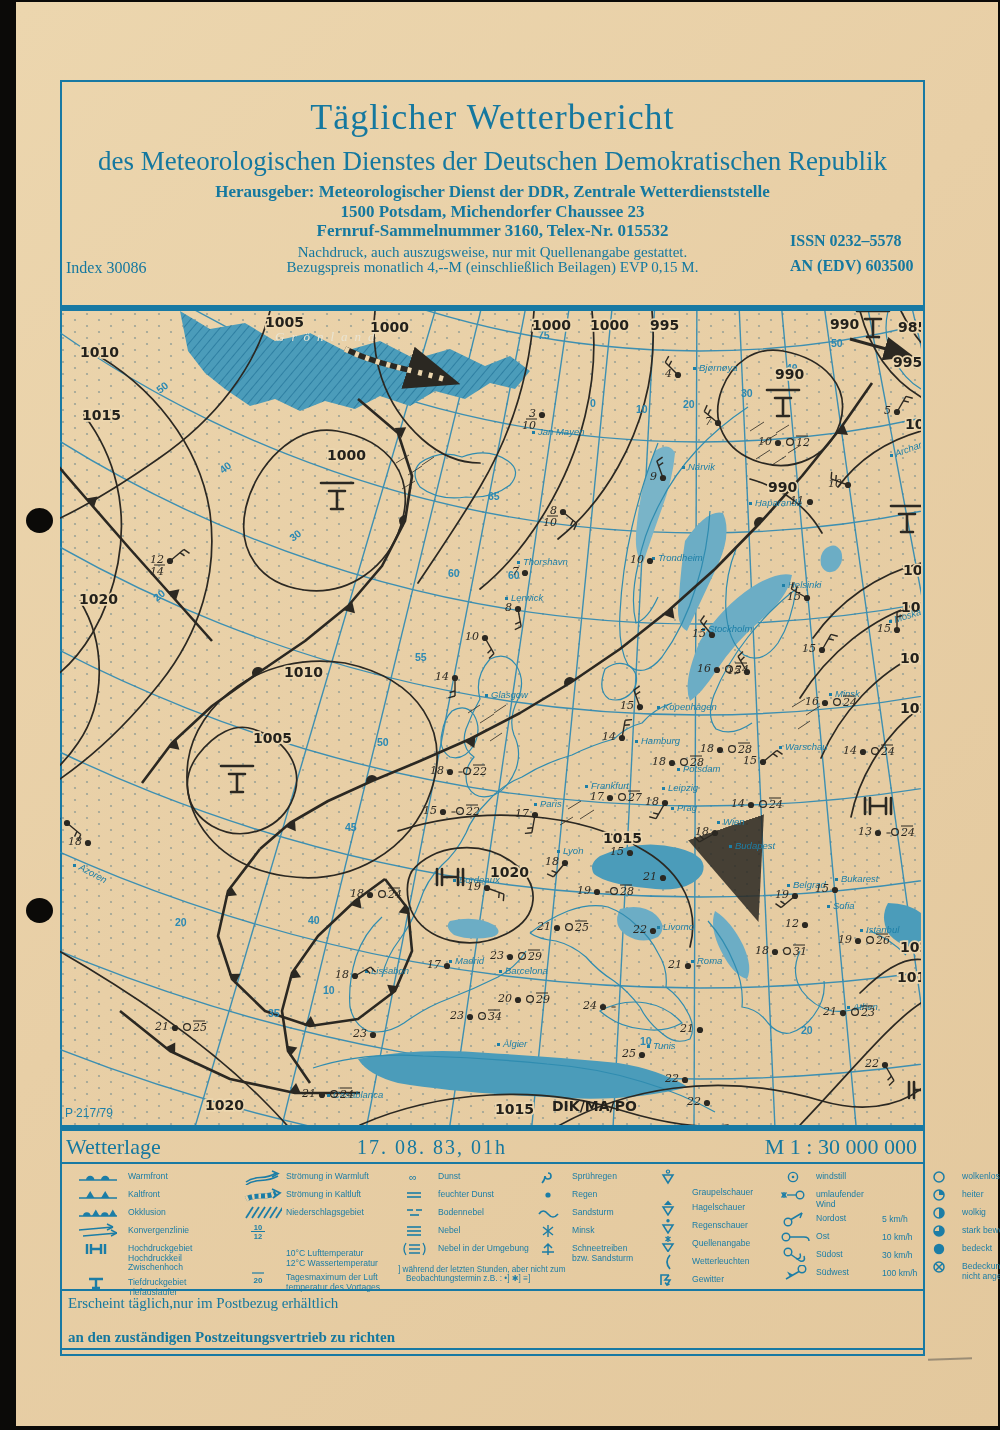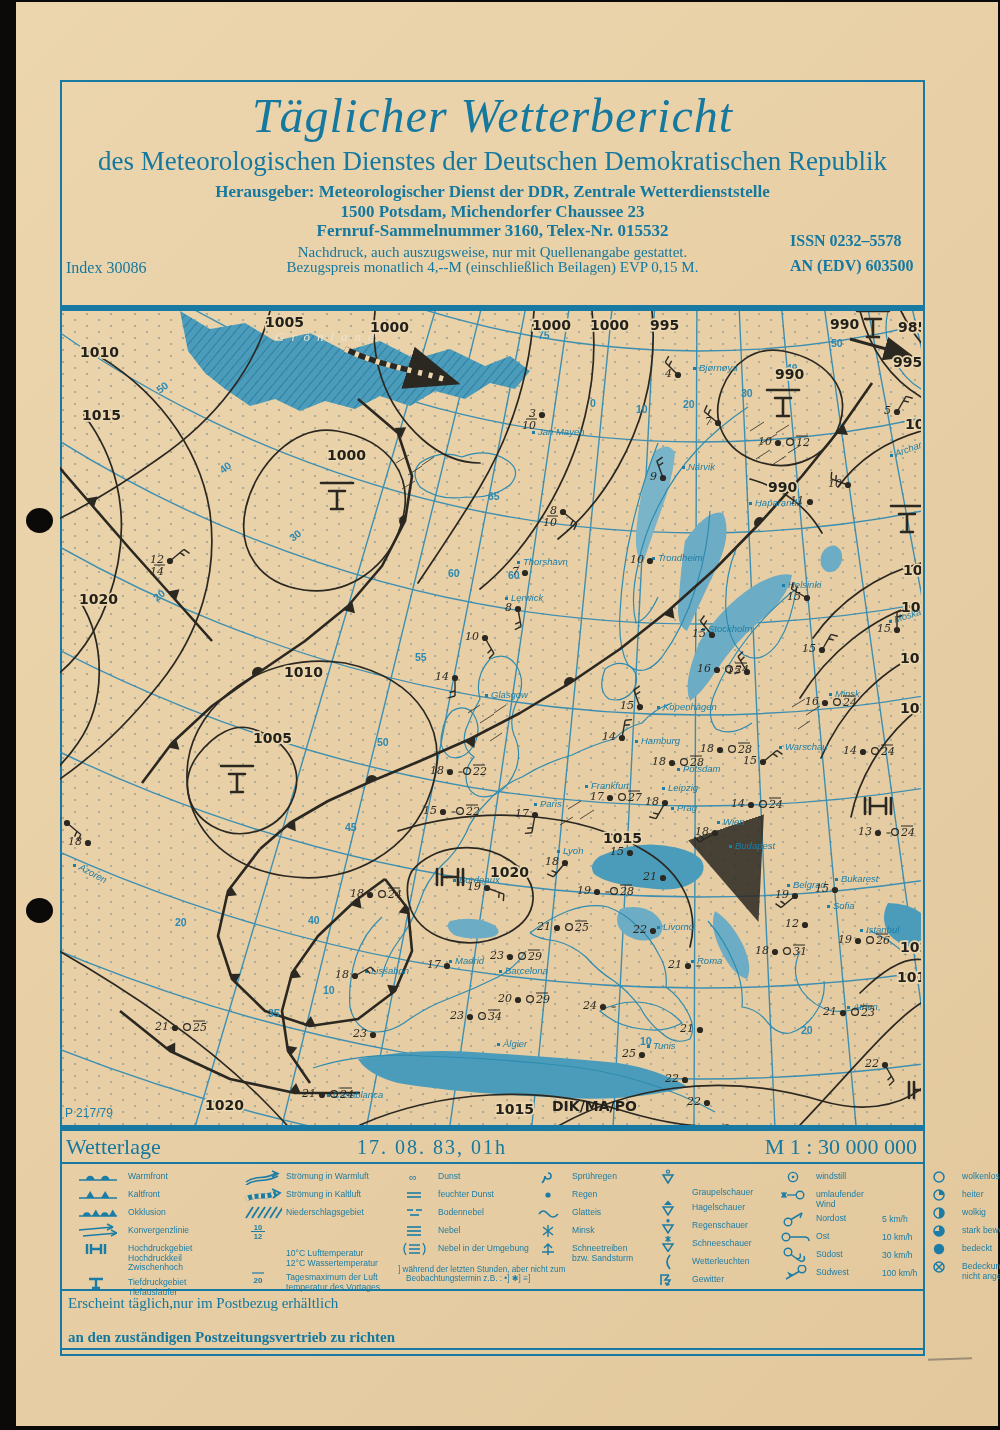--- a/index.html
+++ b/index.html
@@ -4,21 +4,21 @@
 <style>
   html,body{margin:0;padding:0;background:#0b0a08;}
   #page{position:relative;width:1000px;height:1430px;background:#0b0a08;overflow:hidden;
         font-family:"Liberation Serif",serif;}
   #paper{position:absolute;left:16px;top:2px;width:982px;height:1424px;
          background:linear-gradient(135deg,#ecd6ae 0%,#e8cfa6 45%,#e3c89d 100%);}
   .hole{position:absolute;width:27px;height:25px;border-radius:50%;background:#0b0a08;}
   #frame{position:absolute;left:60px;top:80px;width:865px;height:1276px;
          border:2.5px solid #1879a3;box-sizing:border-box;}
   .hdr-center{position:absolute;left:62px;width:861px;text-align:center;color:#15789f;}
-  #title{top:88px;font-size:48px;letter-spacing:1px;font-style:italic;}
+  #title{top:96px;font-size:36px;letter-spacing:1px;}
   #subtitle{top:146px;font-size:27px;}
   #pub1{top:182px;font-size:17px;font-weight:bold;}
   #pub2{top:202px;font-size:17px;font-weight:bold;}
   #pub3{top:221px;font-size:17px;font-weight:bold;}
   #note1{top:244px;font-size:15px;}
   #note2{top:259px;font-size:15px;text-align:center;}
   .hdr-side{position:absolute;font-size:16px;color:#15789f;}
   #issn{left:790px;top:232px;font-weight:bold;}
   #anedv{left:790px;top:257px;font-weight:bold;}
   #index{left:66px;top:259px;}
@@ -1139,21 +1139,21 @@
               </svg>
             </span>
             <span class="lg-tx" style="width: 82px;">Regen</span>
           </div>
           <div class="lg-row">
             <span class="lg-ic" style="width: 40px;">
               <svg width="38" height="16" viewBox="0 0 38 16">
                 <path d="M6,9 q4,-6 9,0 q5,6 10,0" stroke="#1b7da6" stroke-width="1.6" fill="none"></path>
               </svg>
             </span>
-            <span class="lg-tx" style="width: 82px;">Glatteis</span>
+            <span class="lg-tx" style="width: 82px;">Sandsturm</span>
           </div>
           <div class="lg-row">
             <span class="lg-ic" style="width: 40px;">
               <svg width="38" height="16" viewBox="0 0 38 16">
                 <g stroke="#1b7da6" stroke-width="1.4">
                   <line x1="15" y1="2" x2="15" y2="14" stroke="#1b7da6" stroke-width="1.4"></line>
                   <line x1="10" y1="4" x2="20" y2="12" stroke="#1b7da6" stroke-width="1.4"></line>
                   <line x1="20" y1="4" x2="10" y2="12" stroke="#1b7da6" stroke-width="1.4"></line>
                 </g>
               </svg>
@@ -1203,21 +1203,21 @@
             <span class="lg-ic" style="width: 40px;">
               <svg width="38" height="16" viewBox="0 0 38 16">
                 <path d="M10,8 L20,8 L15,15.5 Z" fill="none" stroke="#1b7da6" stroke-width="1.5"></path>
                 <g stroke="#1b7da6" stroke-width="1.1">
                   <line x1="15" y1="0" x2="15" y2="6" stroke="#1b7da6" stroke-width="1.4"></line>
                   <line x1="12.5" y1="1" x2="17.5" y2="5" stroke="#1b7da6" stroke-width="1.4"></line>
                   <line x1="17.5" y1="1" x2="12.5" y2="5" stroke="#1b7da6" stroke-width="1.4"></line>
                 </g>
               </svg>
             </span>
-            <span class="lg-tx" style="width: 86px;">Schneeschauer</span>
+            <span class="lg-tx" style="width: 86px;">Quellenangabe</span>
           </div>
           <div class="lg-row">
             <span class="lg-ic" style="width: 40px;">
               <svg width="38" height="16" viewBox="0 0 38 16">
                 <path d="M17,1 q-6,7 0,14" stroke="#1b7da6" stroke-width="1.7" fill="none"></path>
               </svg>
             </span>
             <span class="lg-tx" style="width: 86px;">Wetterleuchten</span>
           </div>
           <div class="lg-row">

